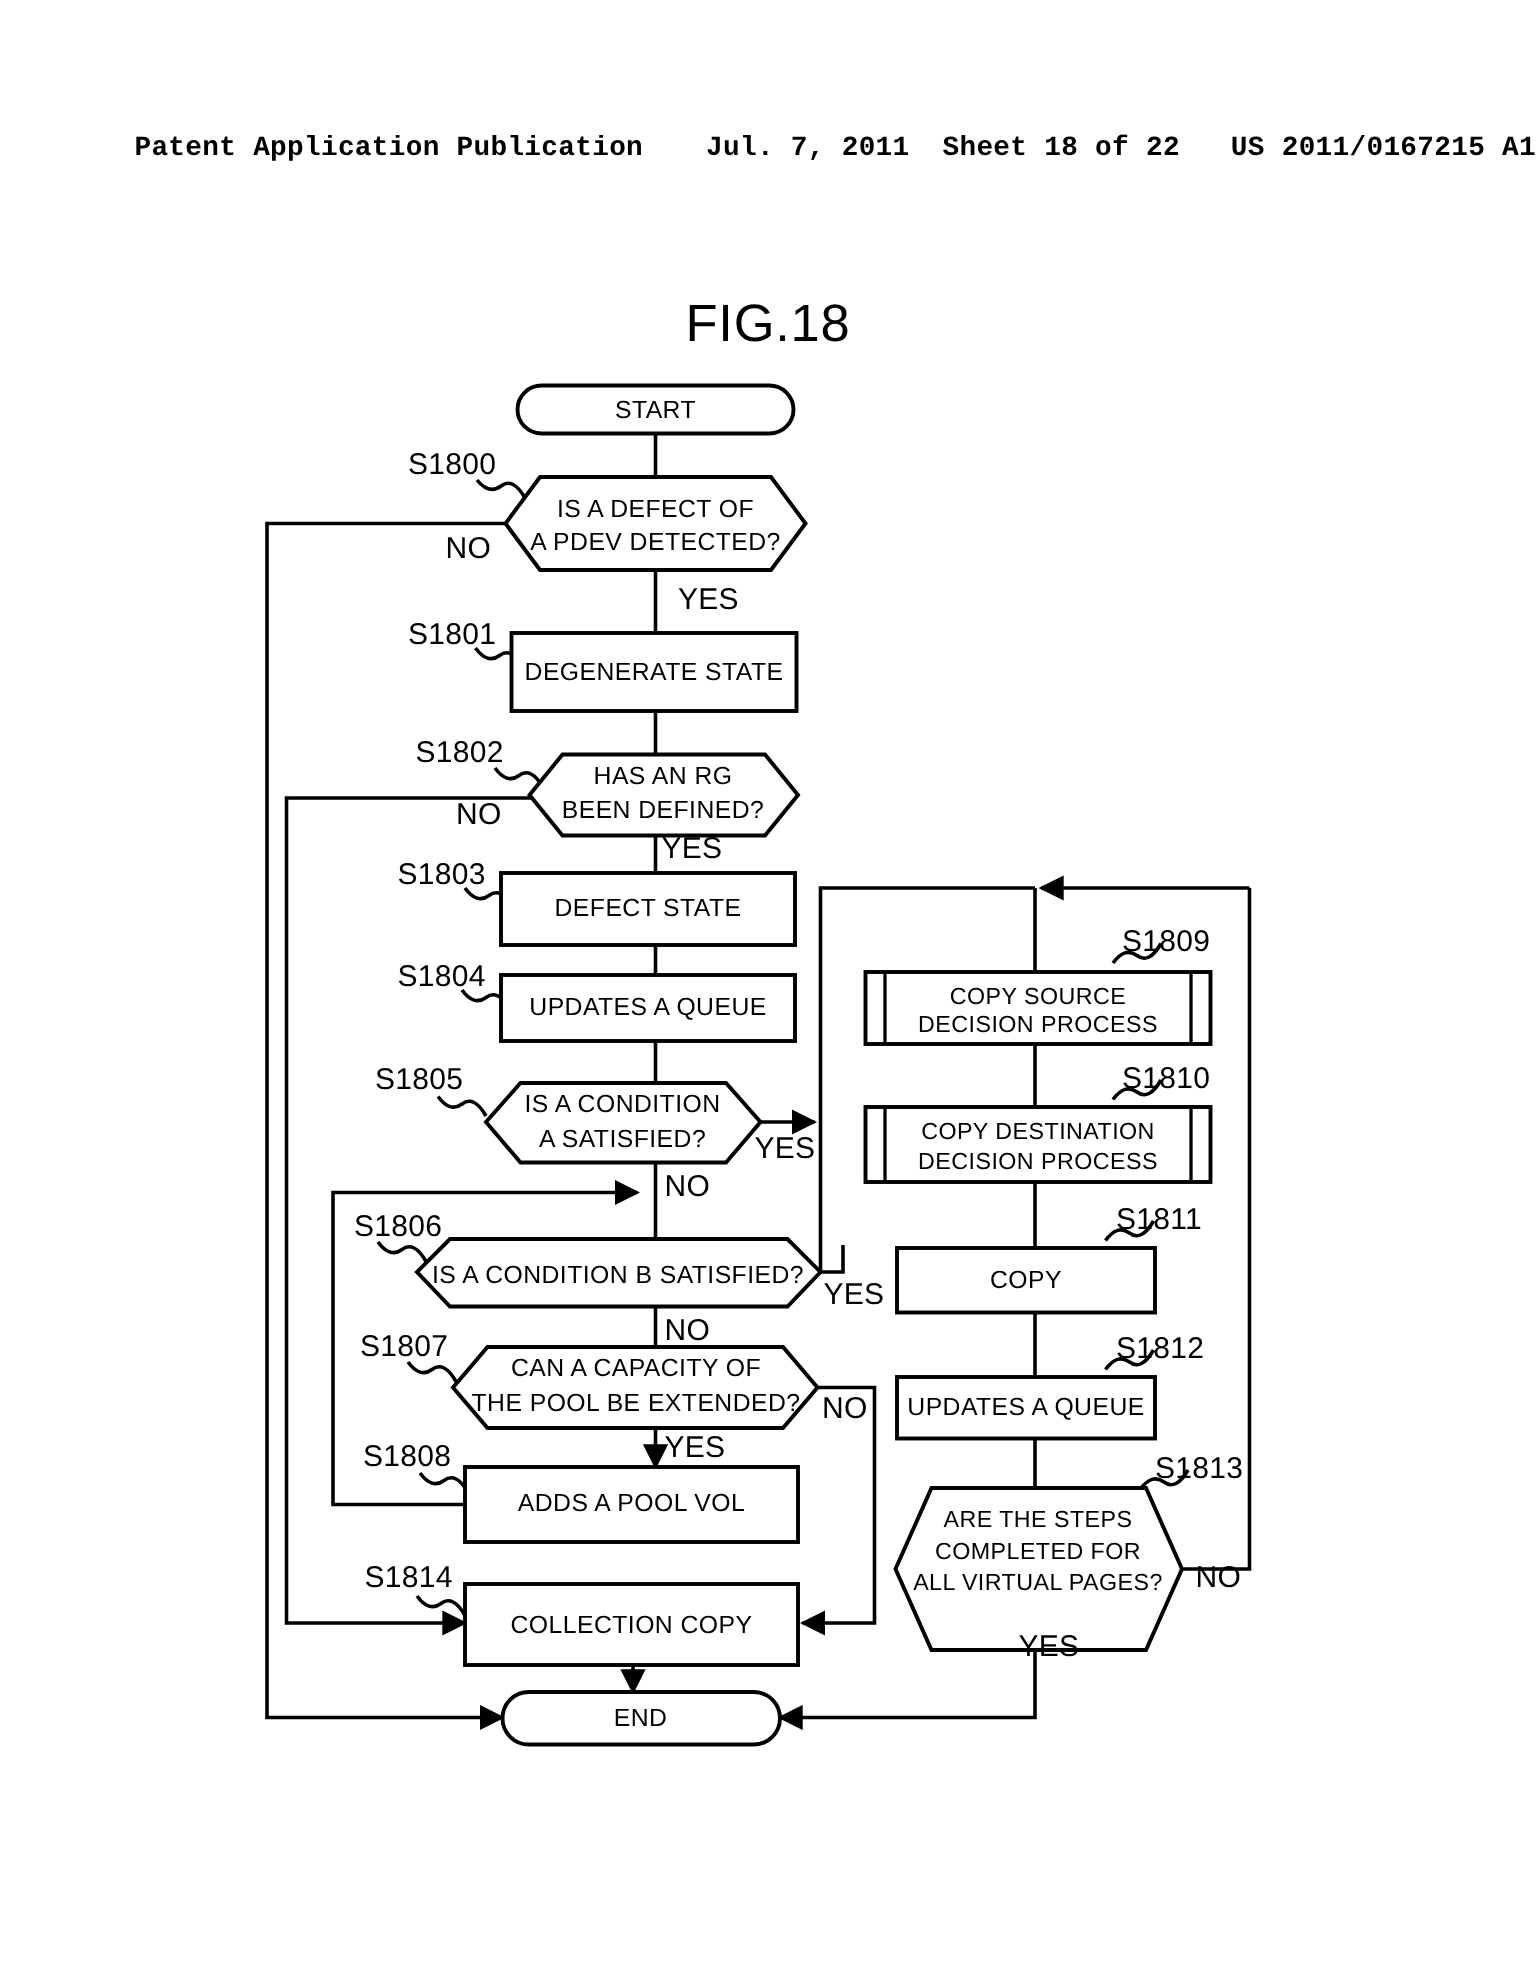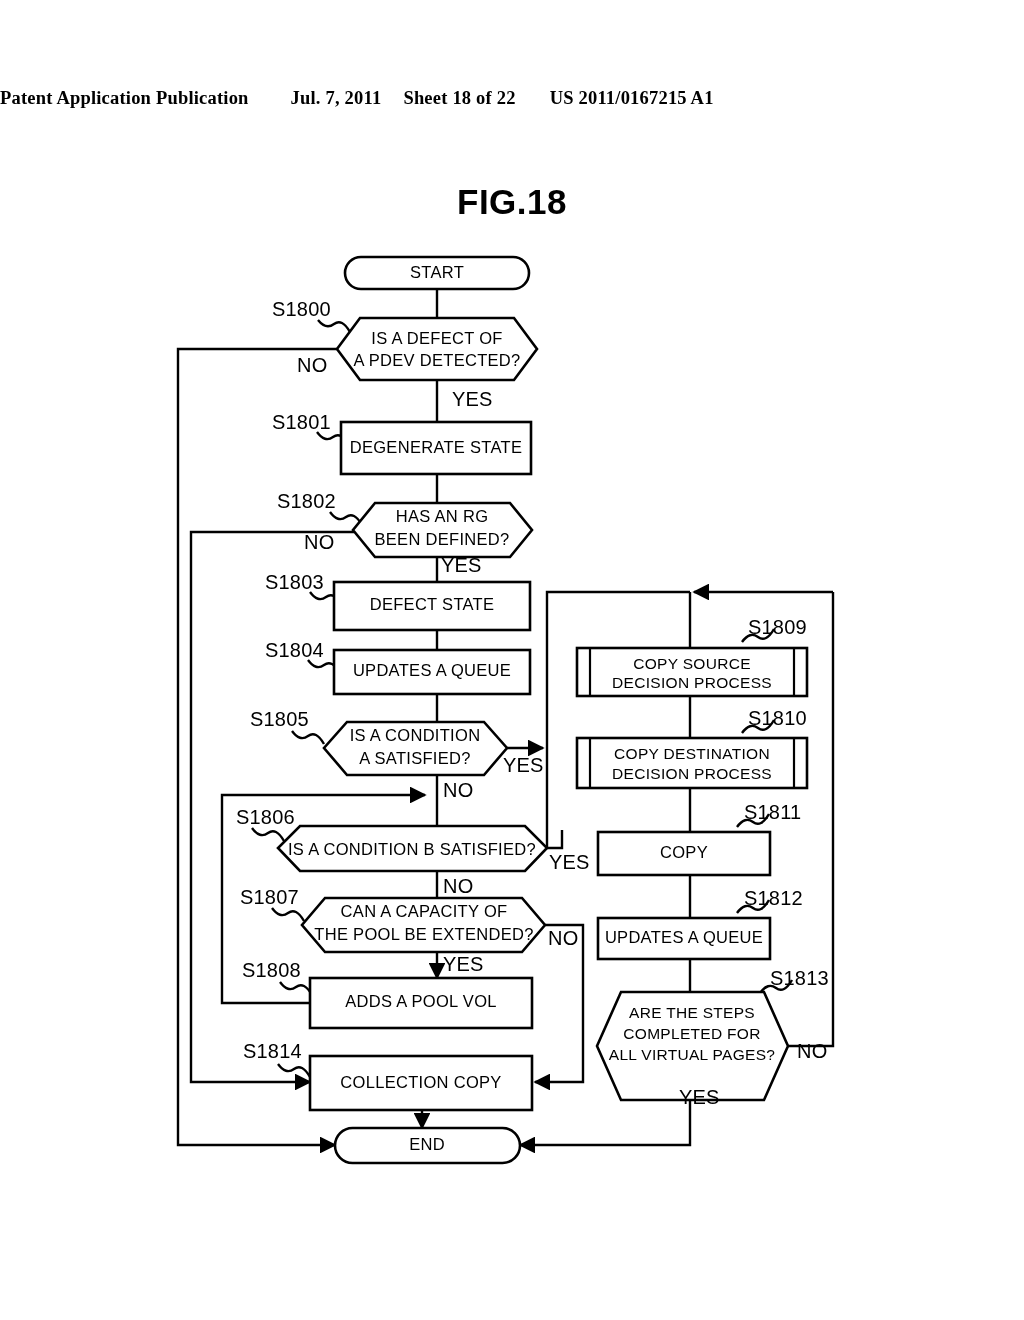--- a/index.html
+++ b/index.html
@@ -19,39 +19,39 @@
     position: absolute;
     left: 0; top: 0;
     width: 1024px;
     height: 1320px;
   }
   .hdr {
     position: absolute;
     top: 88px;
     left: 0;
     width: 1024px;
-    text-align: left;
-    font-family: Liberation Serif, serif;
+    text-align: right;
+    font-family: Liberation Mono, monospace;
     font-weight: bold;
     font-size: 18.5px;
     letter-spacing: 0.2px;
     white-space: nowrap;
   }
   .hdr span { display: inline-block; }
   .hdr .sp1 { width: 42px; }
   .hdr .sp2 { width: 22px; }
   .hdr .sp3 { width: 34px; }
   .fig-title {
     position: absolute;
-    top: 182px;
+    top: 196px;
     left: 0;
     width: 1024px;
     text-align: center;
     font-family: "Liberation Sans", sans-serif;
-    font-weight: bold;
+    font-weight: normal;
     font-size: 35px;
     letter-spacing: 0.5px;
   }
   svg#chart {
     position: absolute;
     left: 0;
     top: 0;
     width: 1024px;
     height: 1320px;
   }

